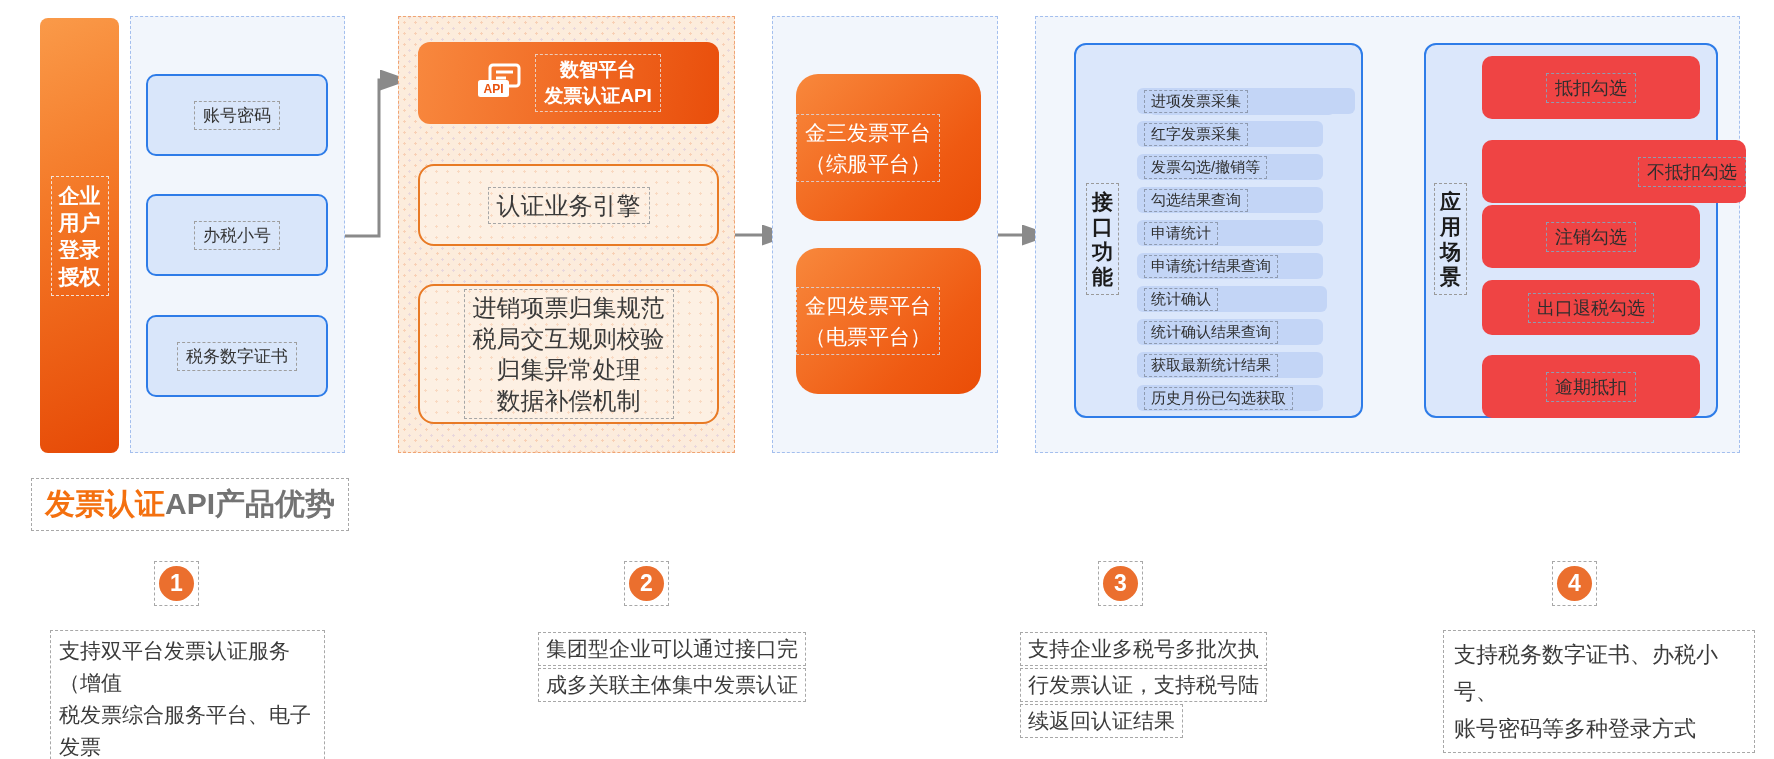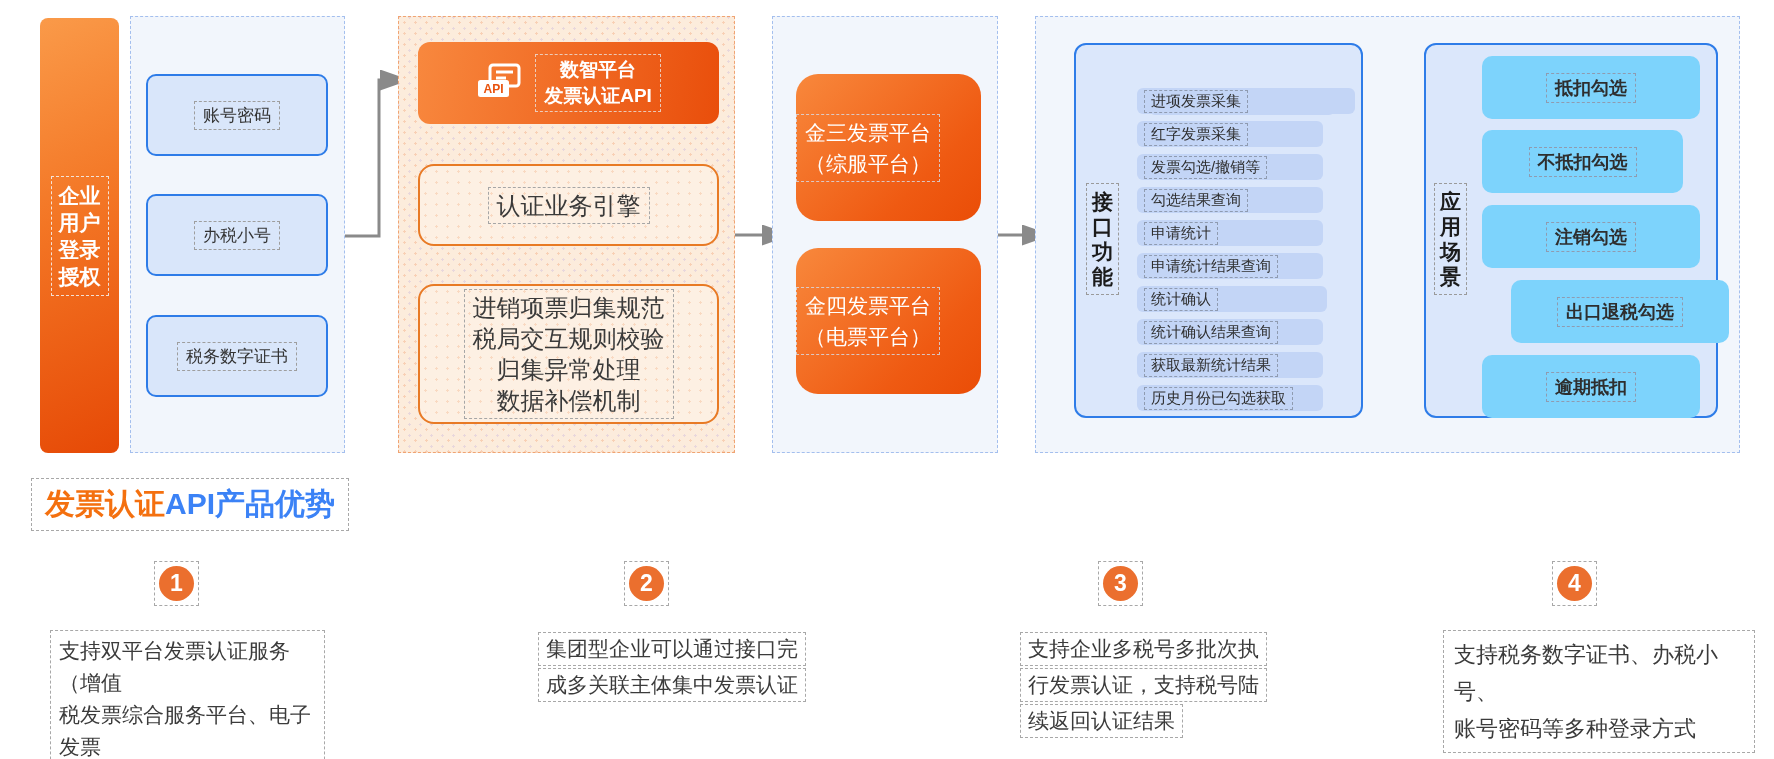--- a/index.html
+++ b/index.html
@@ -47,28 +47,28 @@
              display:flex; align-items:center; justify-content:flex-start; }
   .goldbox .tag { color:#fff; font-size:21px; line-height:31px; text-align:center;
                   border-color:rgba(215,222,235,.8); }
 
   
   .innerbox { background:#dbe7fb; border:2px solid #2e7ce8; border-radius:12px; }
   .vlabel { font-size:21px; font-weight:bold; color:#1b1b1b; line-height:25px; text-align:center;
             border:1px dashed #9a9a9a; padding:5px 5px; white-space:pre-line; }
   .func-pill { background:#c3d5f6; border-radius:6px; display:flex; align-items:center; }
   .func-pill .tag { font-size:15px; padding:1px 6px; margin-left:7px; border-color:#8f9bb0; color:#2e2e2e; }
-  .scen-pill { background:#7dd3fc; border-radius:10px; display:flex; align-items:center; justify-content:center;font-weight:bold; }
+  .scen-pill { background:#ef4444; border-radius:10px; display:flex; align-items:center; justify-content:center; }
   .scen-pill .tag { font-size:18px; border-color:#8f9bb0; color:#2e2e2e; }
 
   
   .adv-title { left:31px; top:478px; border:1px dashed #a8a8a8; padding:5px 13px;
                font-size:30px; font-weight:bold; }
   .adv-title .hl { color:#f4700f; }
-  .adv-title .rest { color:#3b82f6;margin-top:8px; }
+  .adv-title .rest { color:#737373;margin-top:8px; }
   .num-wrap { border:1px dashed #a8a8a8; padding:4px; }
   .num-circle { width:35px; height:35px; border-radius:50%; background:#eb6f2e; color:#fff;
                 font-weight:bold; font-size:23px; display:flex; align-items:center; justify-content:center; }
   .adv-text { font-size:21px; color:#3b3b3b; }
   .adv-text.block { border:1px dashed #a8a8a8; padding:4px 8px; line-height:32px; }
   .adv-text .line { display:inline-block; border:1px dashed #a8a8a8; padding:2px 7px; margin-bottom:2px; }
   .adv-text.wide { line-height:37px; padding:5px 10px; }
 </style>
 </head>
 <body>
@@ -191,27 +191,27 @@
         </div>
     </div>
     <div class="abs innerbox" style="left:388px;top:26px;width:294px;height:375px;">
       <div class="abs vlabel" style="left:8px;top:138px;">应
 用
 场
 景</div>
       <div class="abs scen-pill" style="left:56px;top:11px;width:218px;height:63px;">
           <span class="tag">抵扣勾选</span>
         </div>
-      <div class="abs scen-pill" style="left:56px;top:85px;width:201px;height:63px;">
+      <div class="abs scen-pill" style="left:56px;top:95px;width:264px;height:63px;justify-content:flex-end;">
           <span class="tag">不抵扣勾选</span>
         </div>
       <div class="abs scen-pill" style="left:56px;top:160px;width:218px;height:63px;">
           <span class="tag">注销勾选</span>
         </div>
-      <div class="abs scen-pill" style="left:56px;top:235px;width:218px;height:63px;margin-left:29px;">
+      <div class="abs scen-pill" style="left:56px;top:235px;width:218px;height:55px;">
           <span class="tag">出口退税勾选</span>
         </div>
       <div class="abs scen-pill" style="left:56px;top:310px;width:218px;height:63px;">
           <span class="tag">逾期抵扣</span>
         </div>
     </div>
   </div>
 
   <div class="abs adv-title">
     <span class="hl">发票认证</span><span class="rest">API产品优势</span>

